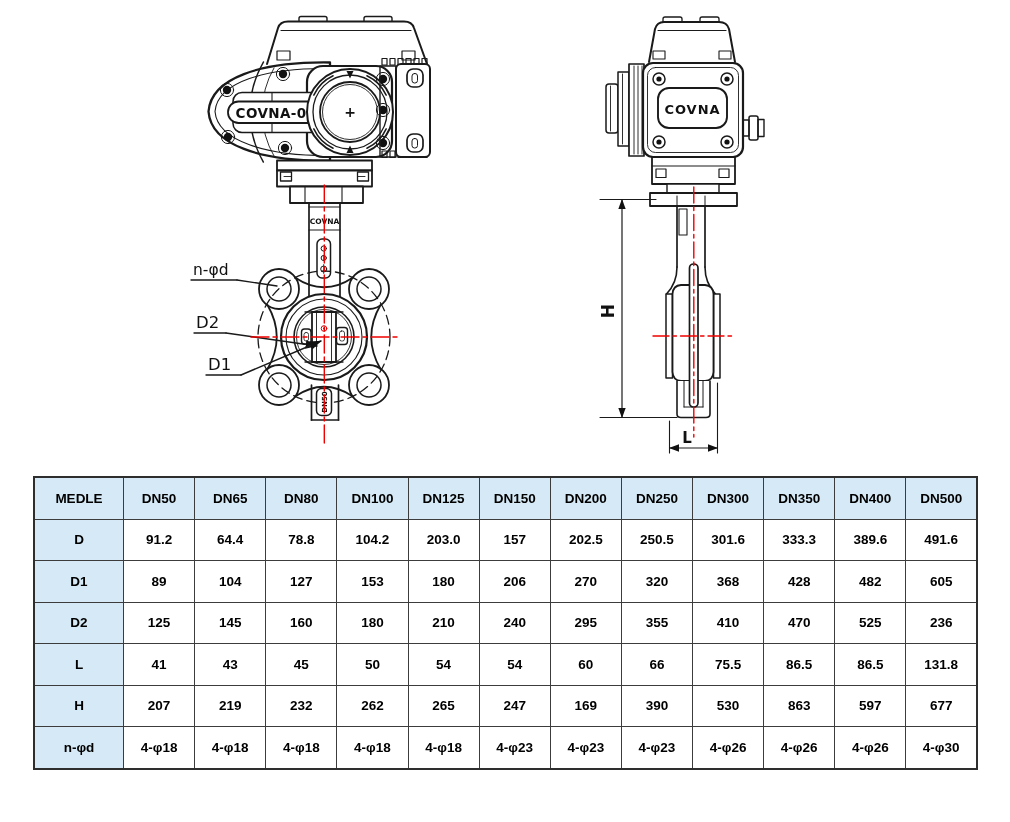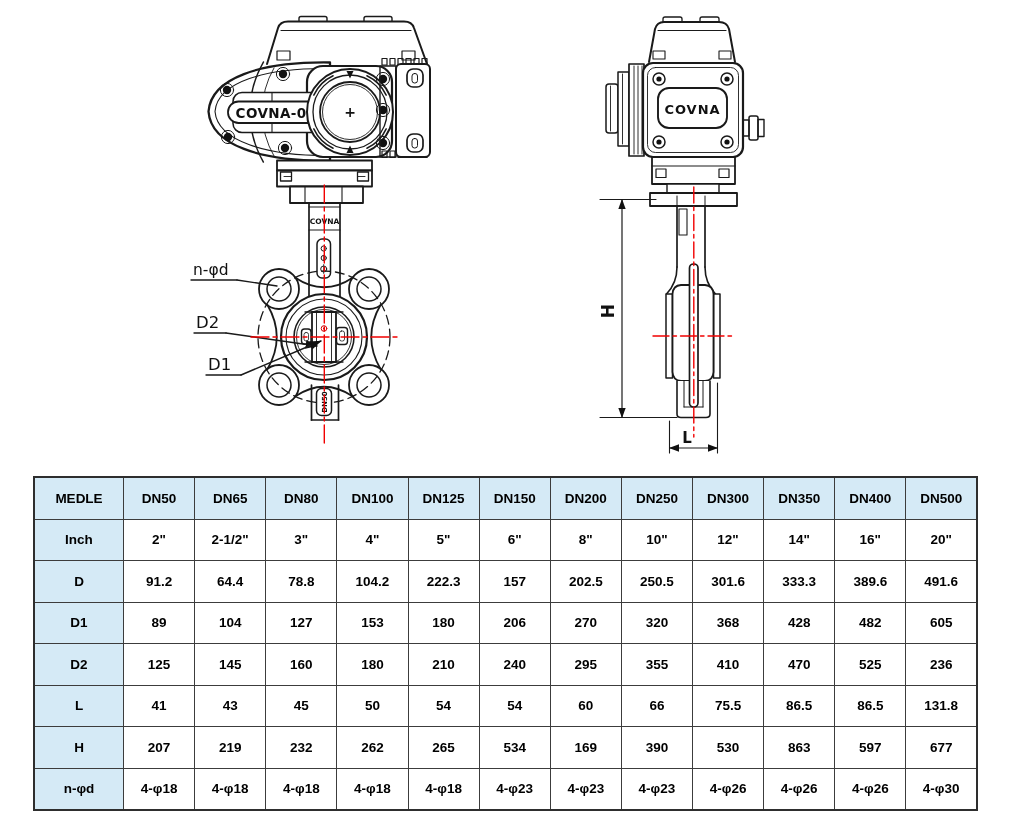--- a/index.html
+++ b/index.html
@@ -315,41 +315,26 @@
             <th>DN200</th>
             <th>DN250</th>
             <th>DN300</th>
             <th>DN350</th>
             <th>DN400</th>
             <th>DN500</th>
           </tr>
         </thead>
       <tbody>
           <tr>
-            <td class="row-label">Inch</td>
-            <td>2"</td>
-            <td>2-1/2"</td>
-            <td>3"</td>
-            <td>4"</td>
-            <td>5"</td>
-            <td>6"</td>
-            <td>8"</td>
-            <td>10"</td>
-            <td>12"</td>
-            <td>14"</td>
-            <td>16"</td>
-            <td>20"</td>
-          </tr>
-          <tr>
             <td class="row-label">D</td>
             <td>91.2</td>
             <td>64.4</td>
             <td>78.8</td>
             <td>104.2</td>
-            <td>222.3</td>
+            <td>203.0</td>
             <td>157</td>
             <td>202.5</td>
             <td>250.5</td>
             <td>301.6</td>
             <td>333.3</td>
             <td>389.6</td>
             <td>491.6</td>
           </tr>
           <tr>
             <td class="row-label">D1</td>
@@ -396,21 +381,21 @@
             <td>86.5</td>
             <td>131.8</td>
           </tr>
           <tr>
             <td class="row-label">H</td>
             <td>207</td>
             <td>219</td>
             <td>232</td>
             <td>262</td>
             <td>265</td>
-            <td>534</td>
+            <td>247</td>
             <td>169</td>
             <td>390</td>
             <td>530</td>
             <td>863</td>
             <td>597</td>
             <td>677</td>
           </tr>
           <tr>
             <td class="row-label">n-φd</td>
             <td>4-φ18</td>

